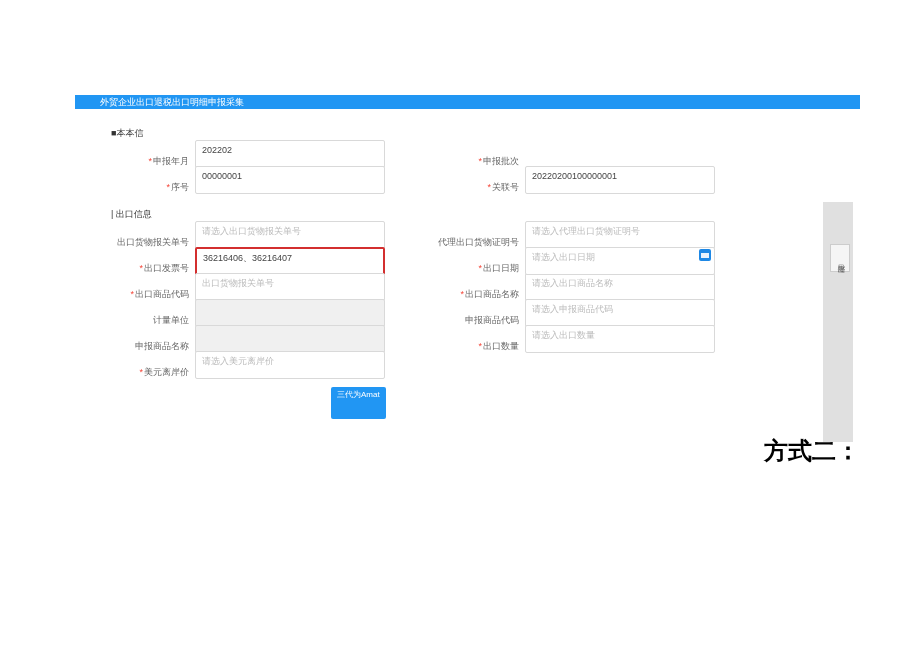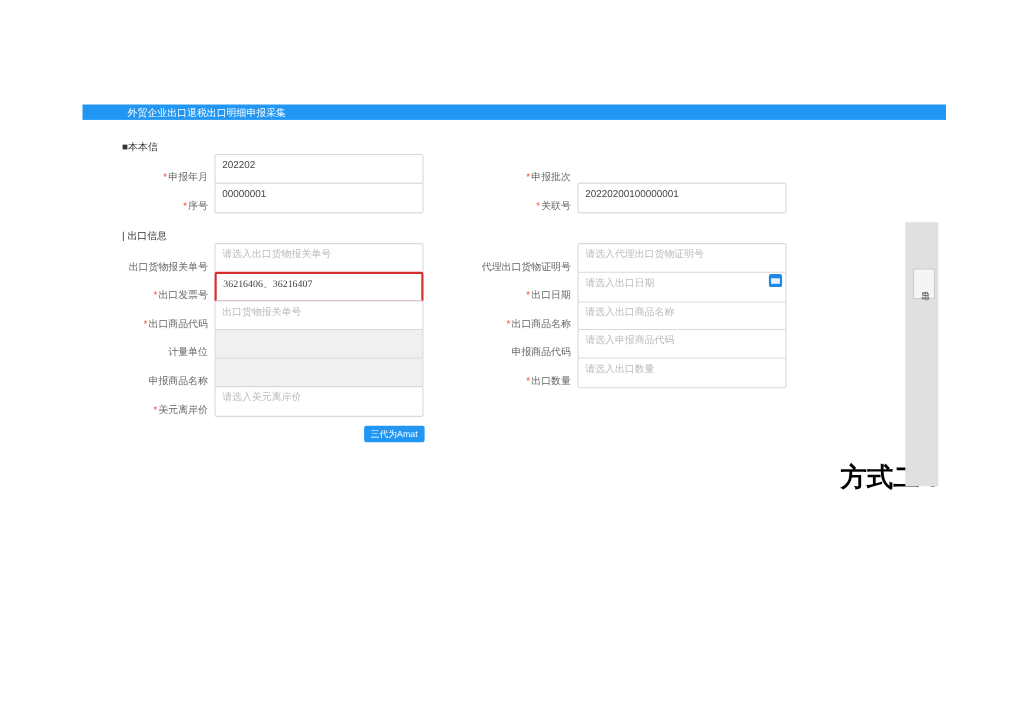--- a/index.html
+++ b/index.html
@@ -13,21 +13,21 @@
     }
     .page {
       padding: 95px 60px 0 75px;
       position: relative;
     }
     .header-bar {
       background: #2196f3;
       color: #fff;
       height: 14px;
       line-height: 14px;
-      padding-left: 41px;
+      padding-left: 25px;
       font-size: 9px;
       margin-bottom: 18px;
     }
     .form-container {
       display: flex;
       position: relative;
     }
     .form-inner {
       flex: 1;
       padding: 0 0 0 20px;
@@ -77,21 +77,20 @@
       padding: 0 6px;
       font-size: 9px;
       color: #444;
       background: #fff;
       flex: 1;
     }
     .input.placeholder { color: #bbb; }
     .input.readonly { background: #f0f0f0; color: #999; }
     .input.highlight {
       border: 2px solid #d32f2f;
-      font-family: Liberation Serif, serif;
     }
     .input-with-icon {
       position: relative;
       flex: 1;
       display: flex;
       align-items: center;
     }
     .input-with-icon .input { width: 100%; }
     .cal-icon {
       position: absolute;
@@ -130,21 +129,21 @@
       display: flex;
       align-items: center;
       justify-content: center;
       color: #555;
       cursor: pointer;
     }
     .save-btn {
       background: #2196f3;
       color: #fff;
       font-size: 8px;
-      height: 15px;
+      height: 32px;
       line-height: 15px;
       padding: 0 6px;
       border-radius: 2px;
       margin-left: 236px;
       display: inline-block;
       cursor: pointer;
     }
     .method2 {
       font-size: 24px;
       font-weight: bold;

